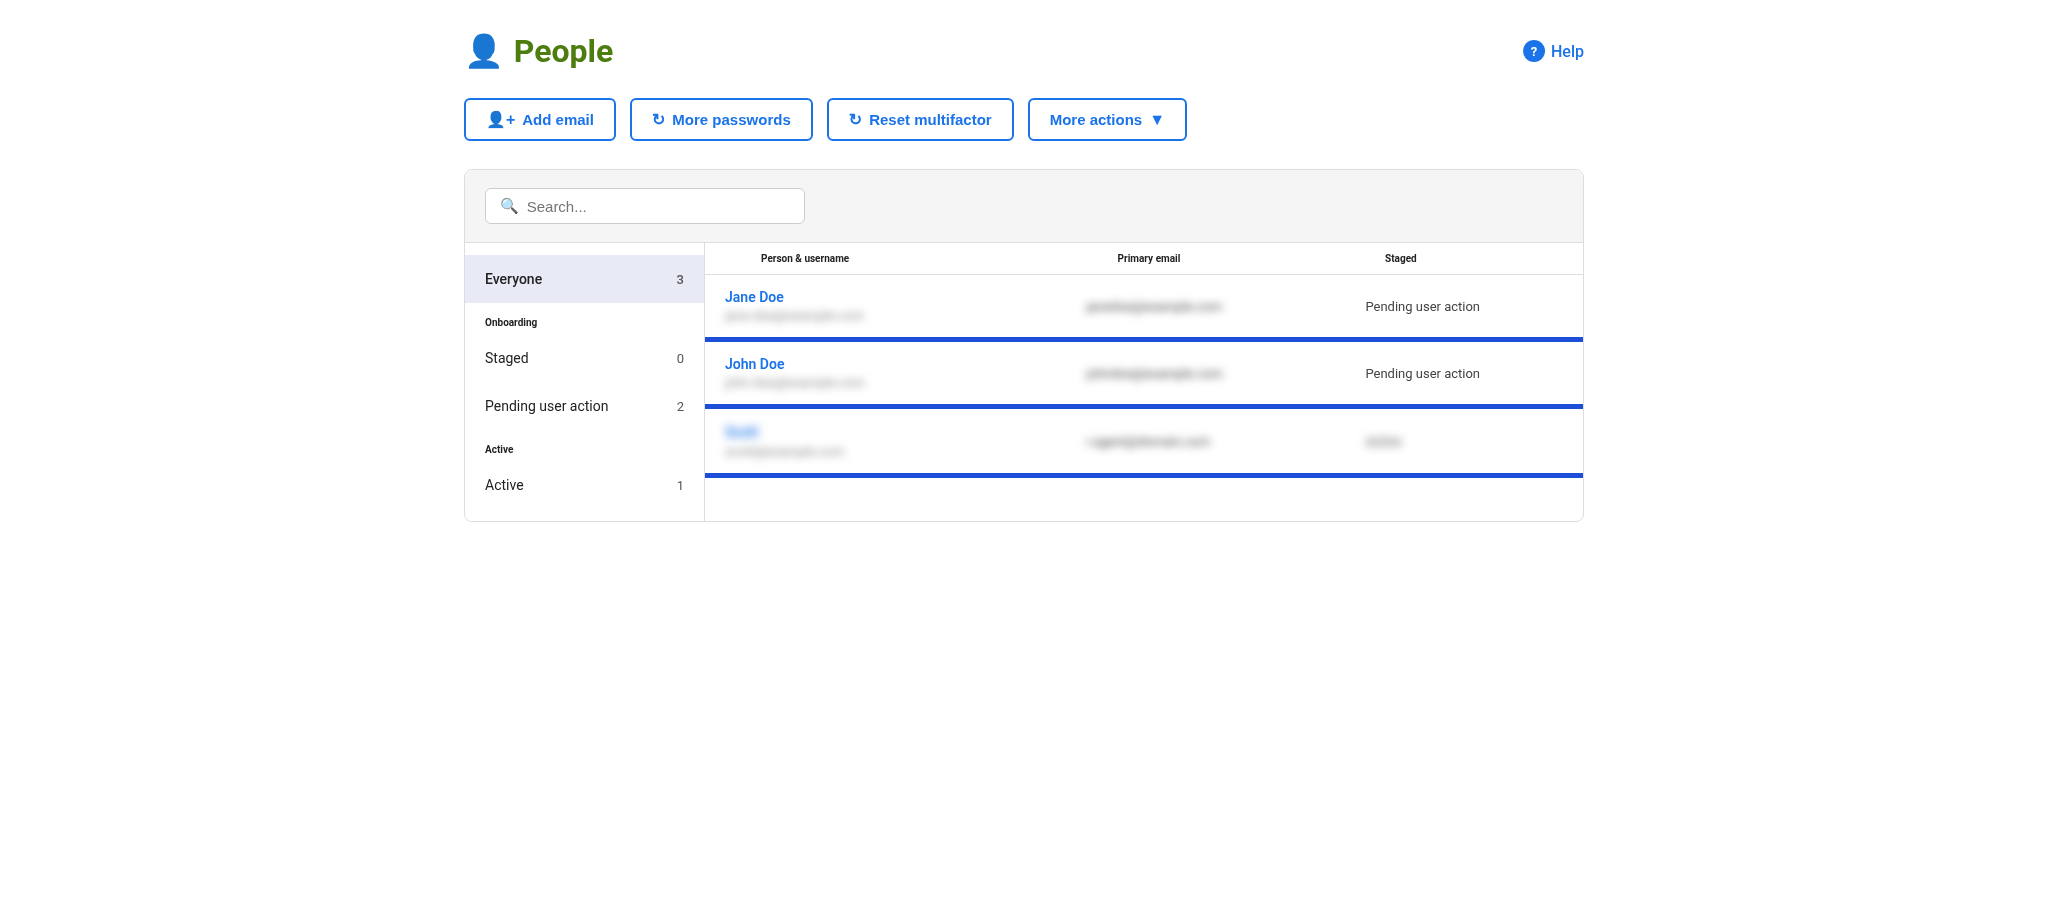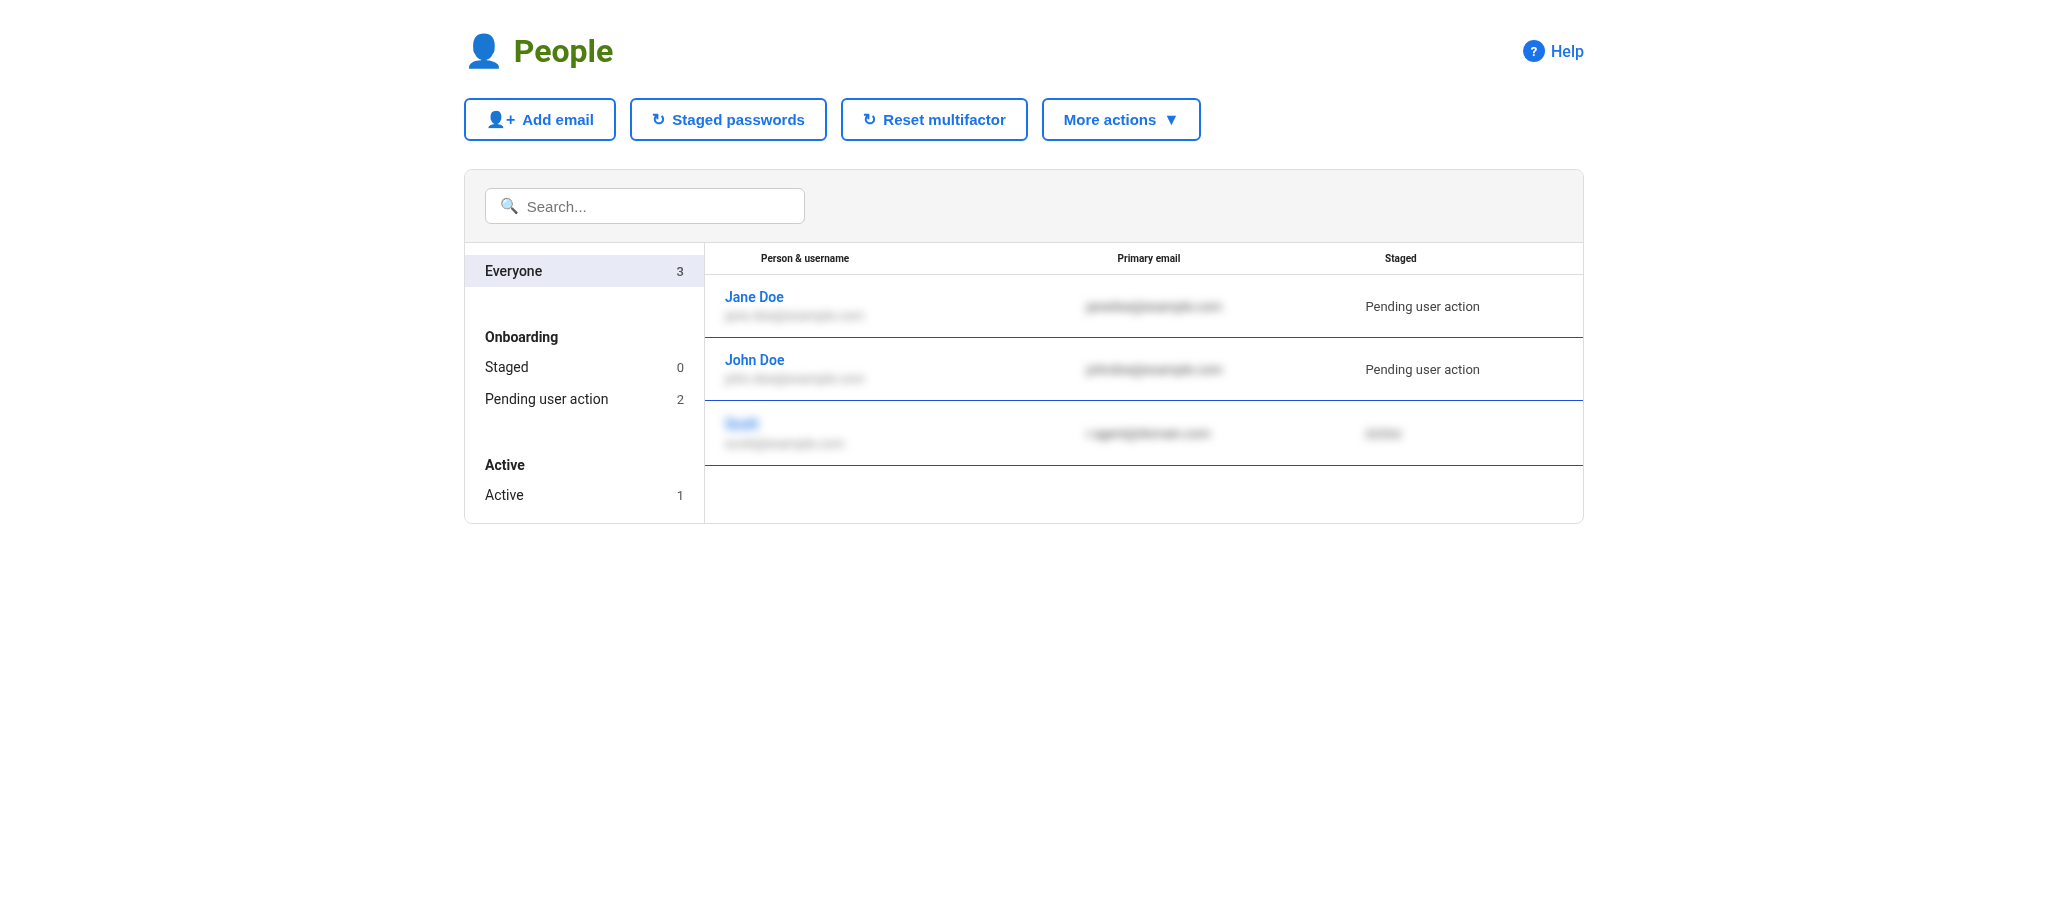--- a/index.html
+++ b/index.html
@@ -117,41 +117,40 @@
       width: 240px;
       min-width: 240px;
       border-right: 1px solid #ddd;
       padding: 12px 0;
       background: #fff;
     }
     .sidebar-item {
       display: flex;
       align-items: center;
       justify-content: space-between;
-      padding: 8px 20px;
+      padding: 16px 20px;
       cursor: pointer;
       font-size: 14px;
       color: #222;
       border-radius: 0;
     }
     .sidebar-item.active {
       background: #e8eaf6;
       font-weight: 500;
     }
     .sidebar-item .badge {
       color: #555;
       font-size: 13px;
     }
     .sidebar-section-header {
       padding: 14px 20px 6px 20px;
-      font-size: 14px;
+      font-size: 10px;
       font-weight: 700;
       color: #222;
       cursor: default;
-      margin-top: 28px;
     }
     .table-area {
       flex: 1;
       overflow: hidden;
     }
     .table-header-row {
       display: grid;
       grid-template-columns: 2fr 1.5fr 1.2fr;
       padding: 10px 20px;
       border-bottom: 1px solid #ddd;
@@ -160,21 +159,21 @@
     .table-header-row .col-header {
       font-size: 10px;
       font-weight: 700;
       color: #222;
       margin-left: 36px;
     }
     .table-row {
       display: grid;
       grid-template-columns: 2fr 1.5fr 1.2fr;
       padding: 14px 20px;
-      border-bottom: 1px solid #1d4ed8;
+      border-bottom: 5px solid #1d4ed8;
       align-items: center;
       background: #fff;
       gap: 32px;
     }
     .person-name {
       font-size: 14px;
       font-weight: 600;
       color: #1a73e8;
       cursor: pointer;
       text-decoration: none;
@@ -228,21 +227,21 @@
     </a>
   </div>
 
   <div class="toolbar">
     <button class="toolbar-btn">
       <span class="btn-icon">👤+</span>
       <span>Add email</span>
     </button>
     <button class="toolbar-btn">
       <span class="btn-icon">↻</span>
-      <span>Staged passwords</span>
+      <span>More passwords</span>
     </button>
     <button class="toolbar-btn">
       <span class="btn-icon">↻</span>
       <span>Reset multifactor</span>
     </button>
     <button class="toolbar-btn">
       <span>More actions</span>
       <span class="btn-icon">▼</span>
     </button>
   </div>

